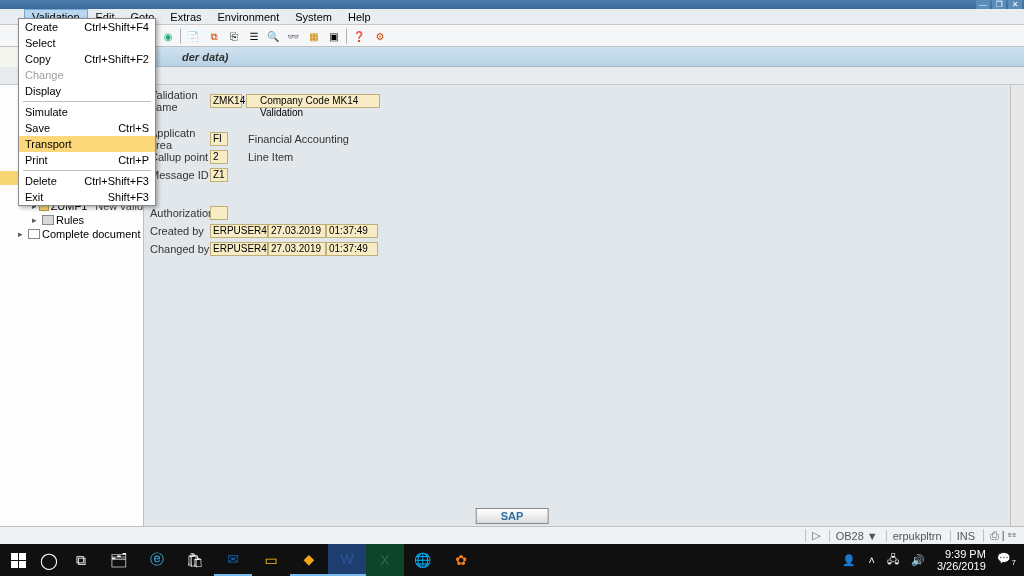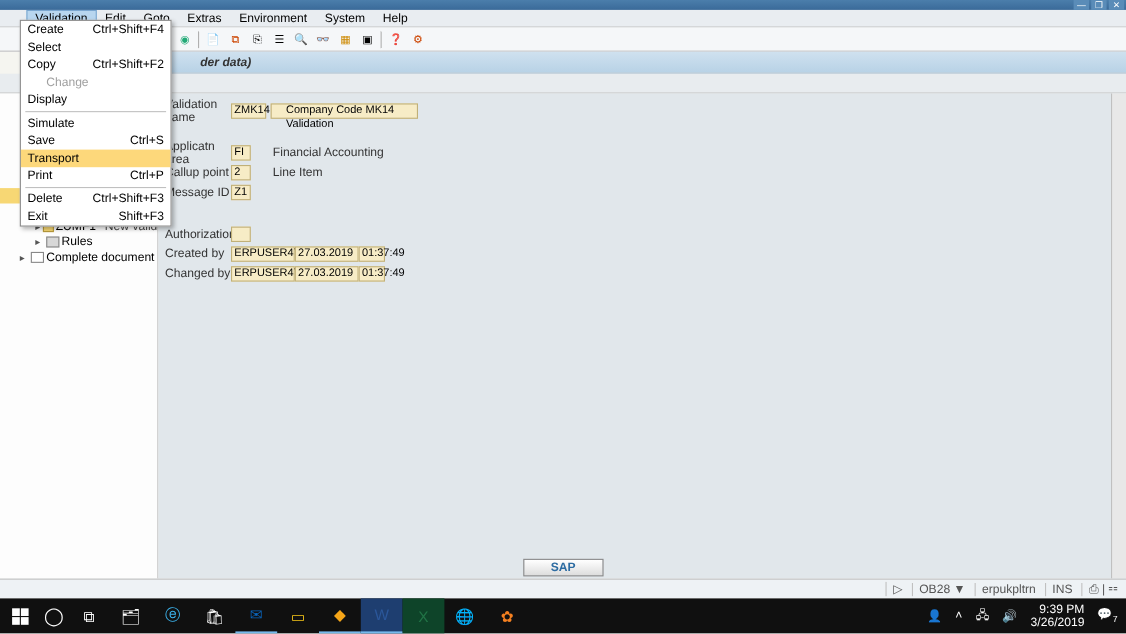--- a/index.html
+++ b/index.html
@@ -10,21 +10,21 @@
 .win-ctrls span { width:14px; height:9px; background:#5a8cb8; color:#fff; font-size:8px; text-align:center; line-height:9px; cursor:pointer; }
 
 .menubar { height:16px; background:#e9edf1; border-bottom:1px solid #c8c8c8; display:flex; align-items:center; padding-left:4px; gap:0; }
 .menubar span { padding:2px 8px; cursor:pointer; }
 .menubar .open { background:#b8d6ef; border:1px solid #7ba7d0; padding:1px 7px; }
 .menubar .icon { width:12px; height:12px; margin-right:4px; display:inline-block; }
 
 .dropdown { position:absolute; left:18px; top:18px; width:138px; background:#fff; border:1px solid #8a8a8a; box-shadow:2px 2px 4px rgba(0,0,0,0.3); z-index:100; }
 .dropdown .mi { display:flex; justify-content:space-between; padding:2px 6px; cursor:pointer; }
 .dropdown .mi.hi { background:#fdd87b; }
-.dropdown .mi.dis { color:#a0a0a0;margin-left:17px; }
+.dropdown .mi.dis { color:#a0a0a0; }
 .dropdown hr { border:none; border-top:1px solid #c0c0c0; margin:2px 4px; }
 
 .toolbar { height:22px; background:#f5f7f9; border-bottom:1px solid #c0c0c0; display:flex; align-items:center; padding-left:160px; gap:4px; }
 .toolbar span { width:16px; height:16px; display:inline-block; text-align:center; line-height:16px; font-size:10px; cursor:pointer; border:1px solid transparent; }
 .tsep { border-left:1px solid #b0b0b0 !important; width:1px !important; cursor:default !important; }
 
 .titlebar { height:20px; background:linear-gradient(#cfe1ef,#b8d2e6); border-bottom:1px solid #a0b8cc; padding-left:160px; font-weight:bold; font-style:italic; color:#333; line-height:20px;margin-left:22px; }
 
 .local-tb { height:18px; background:#e8ecef; border-bottom:1px solid #c8c8c8; }
 
@@ -36,21 +36,21 @@
 .tree-row .ruleic { width:12px; height:10px; background:#d8d8d8; border:1px solid #888; margin-right:2px; }
 .tree-row .clkic { width:12px; height:10px; background:#fff; border:1px solid #888; margin-right:2px; }
 .tree-row.sel { background:#f7d774; }
 .tree-row .desc { margin-left:auto; padding-left:8px; color:#444; }
 
 .content { flex:1; background:#e1e7eb; padding:8px 0 0 6px; position:relative; }
 .sb-v { position:absolute; right:0; top:0; bottom:0; width:14px; background:#e8e8e8; border-left:1px solid #c0c0c0; }
 .row { display:flex; align-items:center; height:16px; margin-bottom:2px; }
 .lbl { width:60px; color:#333; }
 .fld { background:#f7ecc6; border:1px solid #c0b078; height:14px; padding:0 2px; font-size:10px; line-height:12px; }
-.fld.w1 { width:32px; } .fld.w2 { width:18px; } .fld.w3 { width:58px; } .fld.w4 { width:24px; }
+.fld.w1 { width:32px; } .fld.w2 { width:18px; } .fld.w3 { width:58px; } .fld.w4 { width:52px; }
 .txt { margin-left:4px; color:#333; }
 .txtlong { background:#f7ecc6; border:1px solid #c0b078; height:14px; padding:0 13px; font-size:10px; line-height:12px; width:134px; }
 .blank { background:#f7ecc6; border:1px solid #c0b078; width:18px; height:14px; margin-left:0; }
 .gap { height:20px; }
 
 .sap-logo { position:absolute; left:50%; bottom:52px; transform:translateX(-50%); font-weight:bold; color:#2d6ca2; font-size:11px; background:linear-gradient(#fff,#ddd); padding:1px 24px; border:1px solid #888; }
 
 .statusbar { position:absolute; bottom:32px; left:0; right:0; height:18px; background:#eef2f5; border-top:1px solid #c0c0c0; display:flex; align-items:center; justify-content:flex-end; padding-right:8px; gap:8px; font-size:10px; color:#555; }
 .statusbar span { border-left:1px solid #c0c0c0; padding-left:6px; }
 

